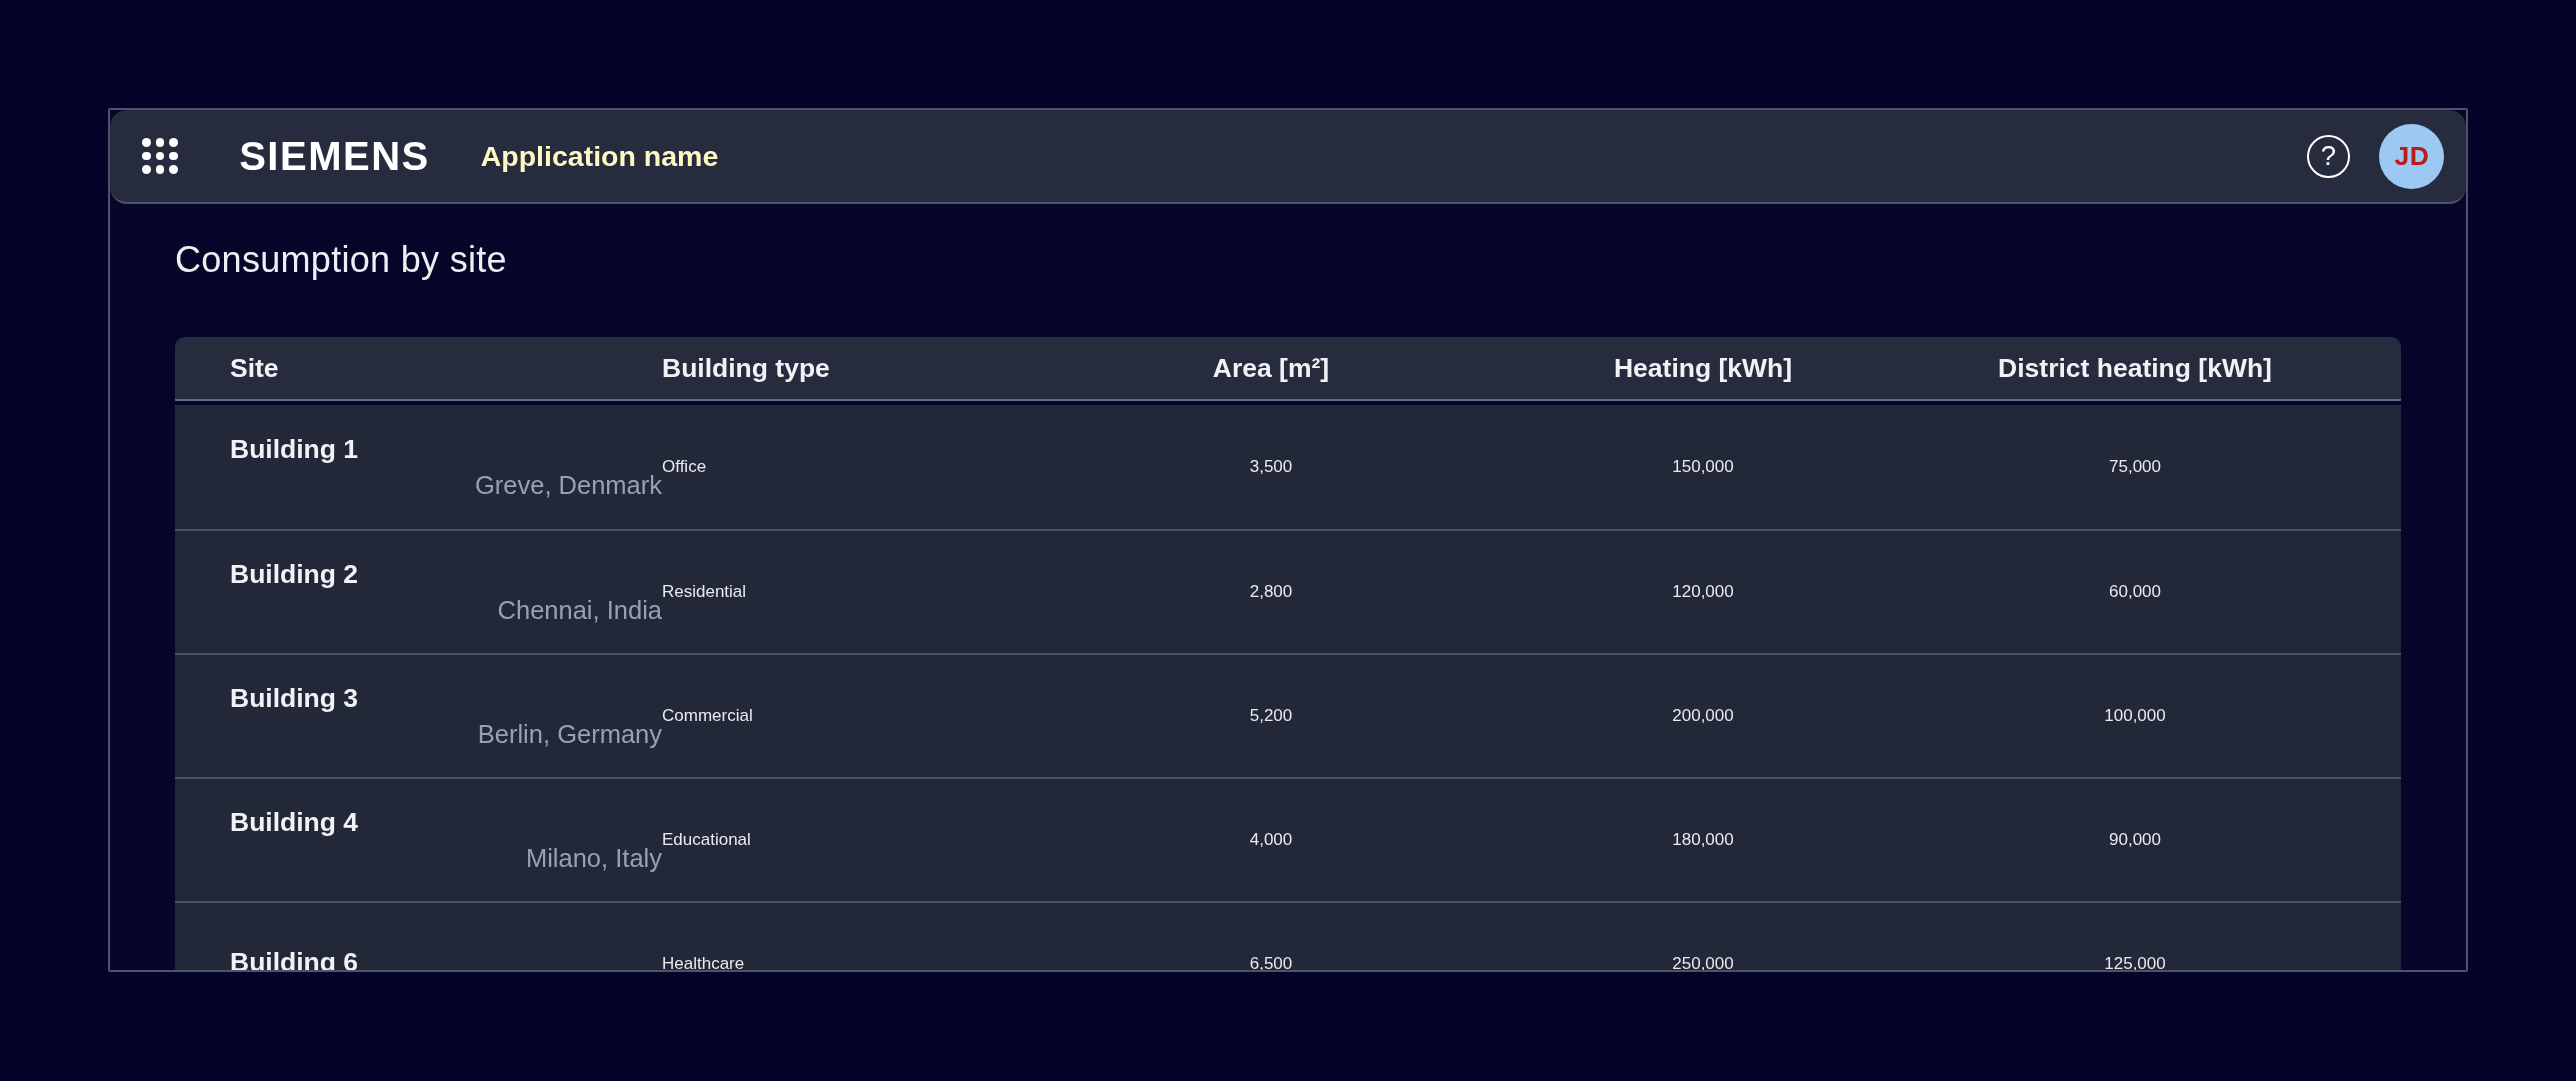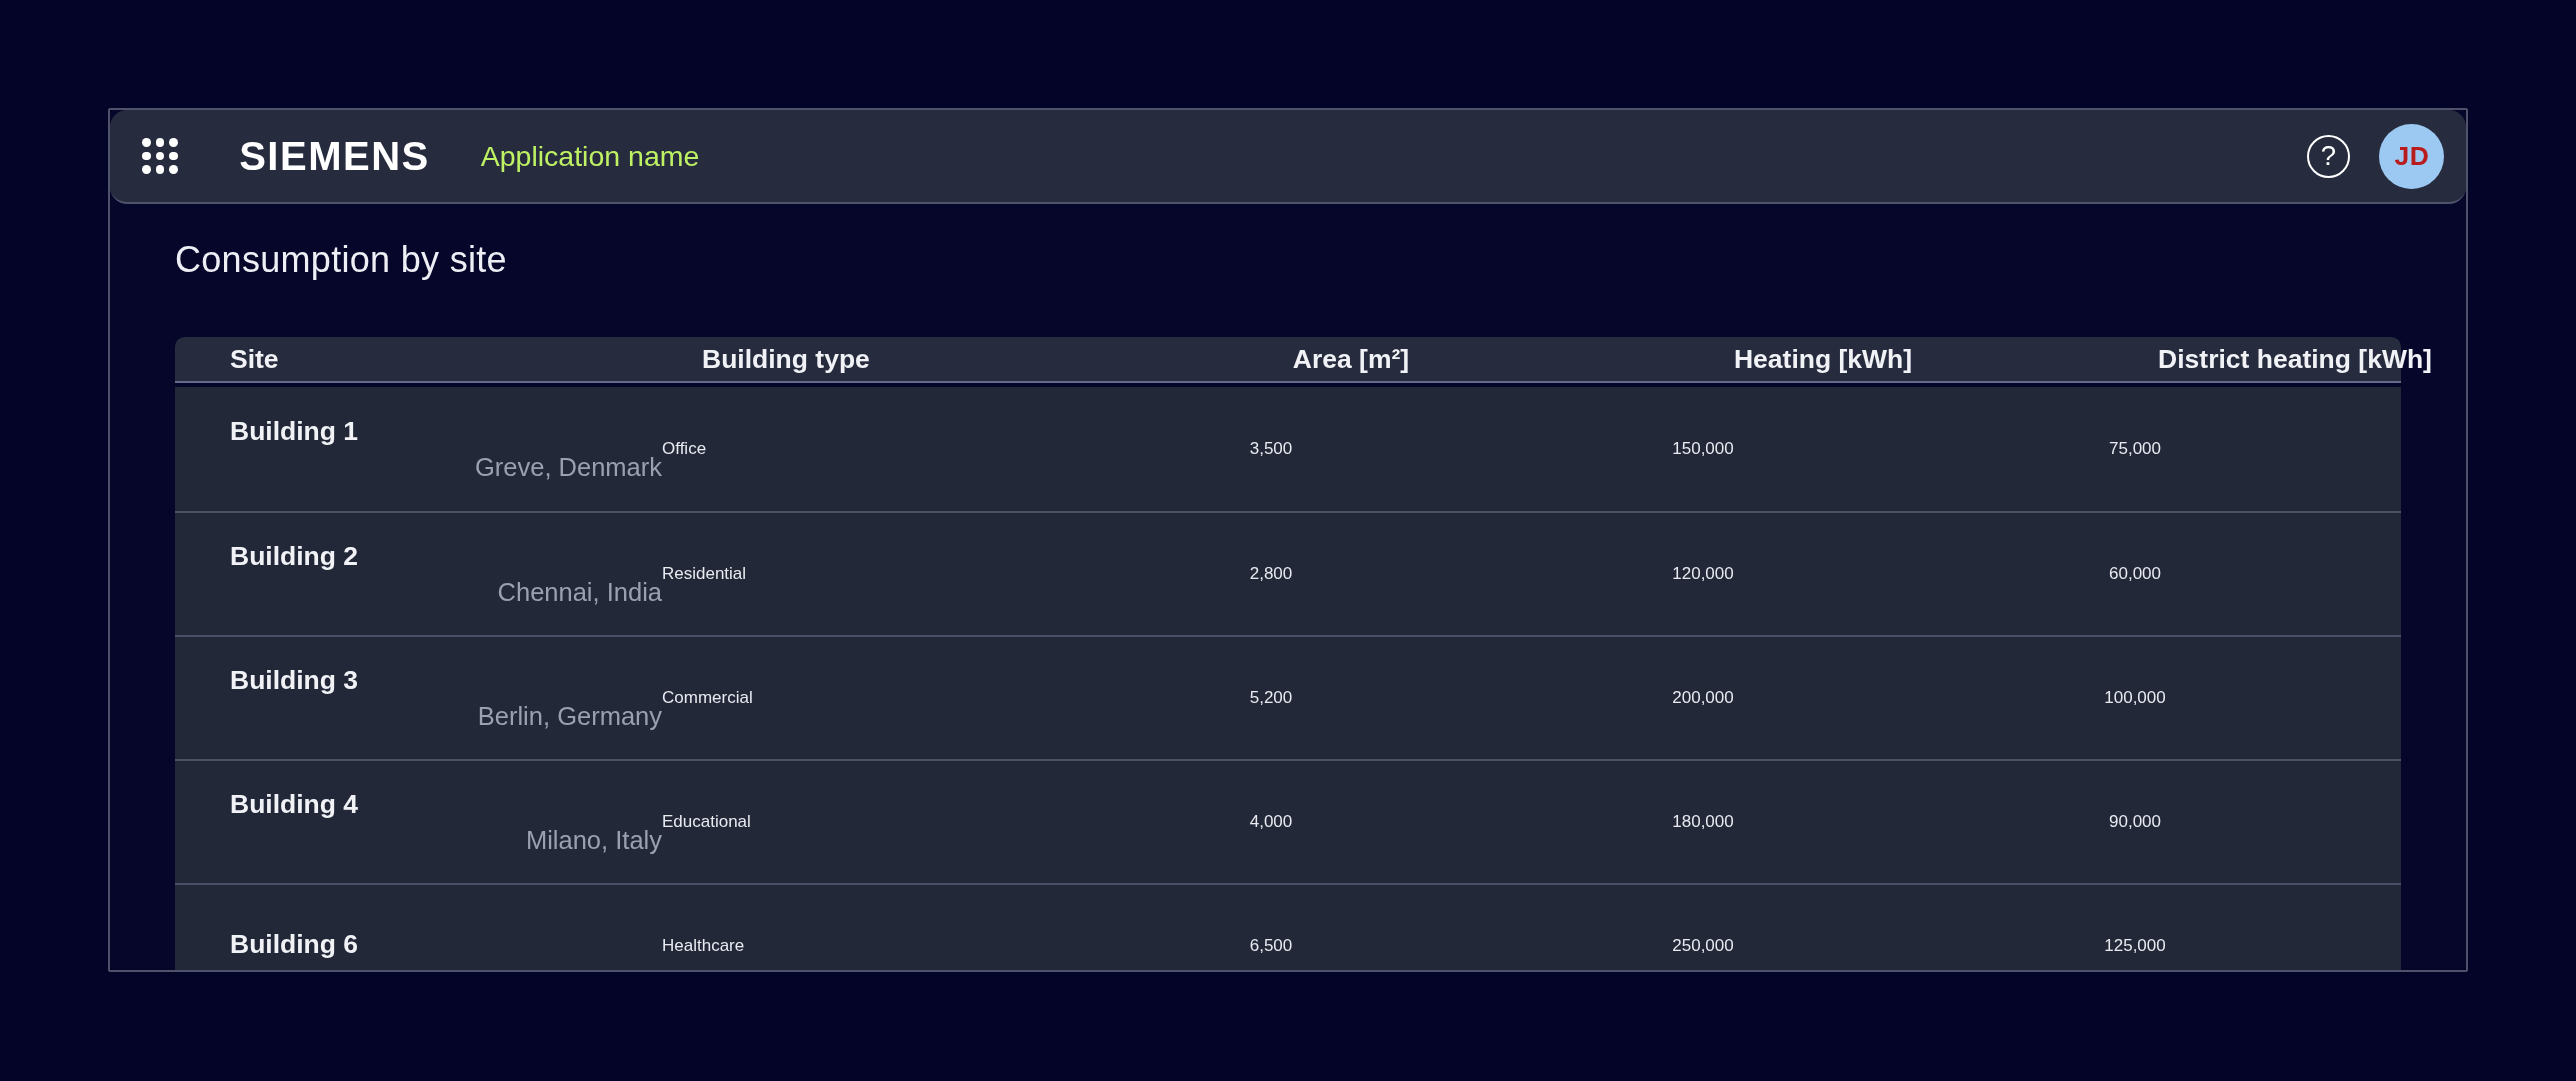--- a/index.html
+++ b/index.html
@@ -36,21 +36,21 @@
     grid-template-rows: repeat(3, 8.8px);
     gap: 4.9px;
     cursor: pointer;
     margin-right: 61px;
   }
   .app-launcher .dot { width: 8.8px; height: 8.8px; border-radius: 50%; background: #ffffff; }
   .brand {
     font-size: 40px; font-weight: 800; letter-spacing: 1.5px;
     color: #ffffff; margin-right: 51px;
   }
-  .app-name { font-size: 28.5px; font-weight: 400; color: #bef264; }
+  .app-name { font-size: 28.5px; font-weight: 700; color: #fef9c3; }
   .header-spacer { flex: 1; }
   .help-button {
     width: 43px; height: 43px; border-radius: 50%;
     border: 2.9px solid #ffffff;
     color: #ffffff; font-size: 27.5px; font-weight: 400;
     display: flex; align-items: center; justify-content: center;
     cursor: pointer; margin-right: 29.5px;
     background: transparent;
   }
   .avatar {
@@ -72,24 +72,23 @@
   
   .site-table { margin-top: 56px; width: 2226px; }
   .t-row {
     display: grid;
     grid-template-columns: 432px 393px 432px 432px 432px;
     align-items: center;
     padding-left: 55px; padding-right: 50px;
   }
   .thead {
     background: #262b3e;
-    height: 46px;
+    height: 64px;
     border-radius: 9.8px 9.8px 0 0;
     border-bottom: 2.9px solid #666b8a;
-    gap: 40px;
   }
   .thead .th { font-size: 26.5px; font-weight: 700; color: #f0f2f6; }
   .col-num { text-align: center; }
 
   .tbody { margin-top: 3.9px; }
   .trow { background: #232839; height: 124px; }
   .trow + .trow { border-top: 2px solid #4b5066; }
 
   .site-cell { display: flex; flex-direction: column; justify-content: center; }
   .site-name { font-size: 26.5px; font-weight: 700; color: #f0f2f6; line-height: 35px; }

